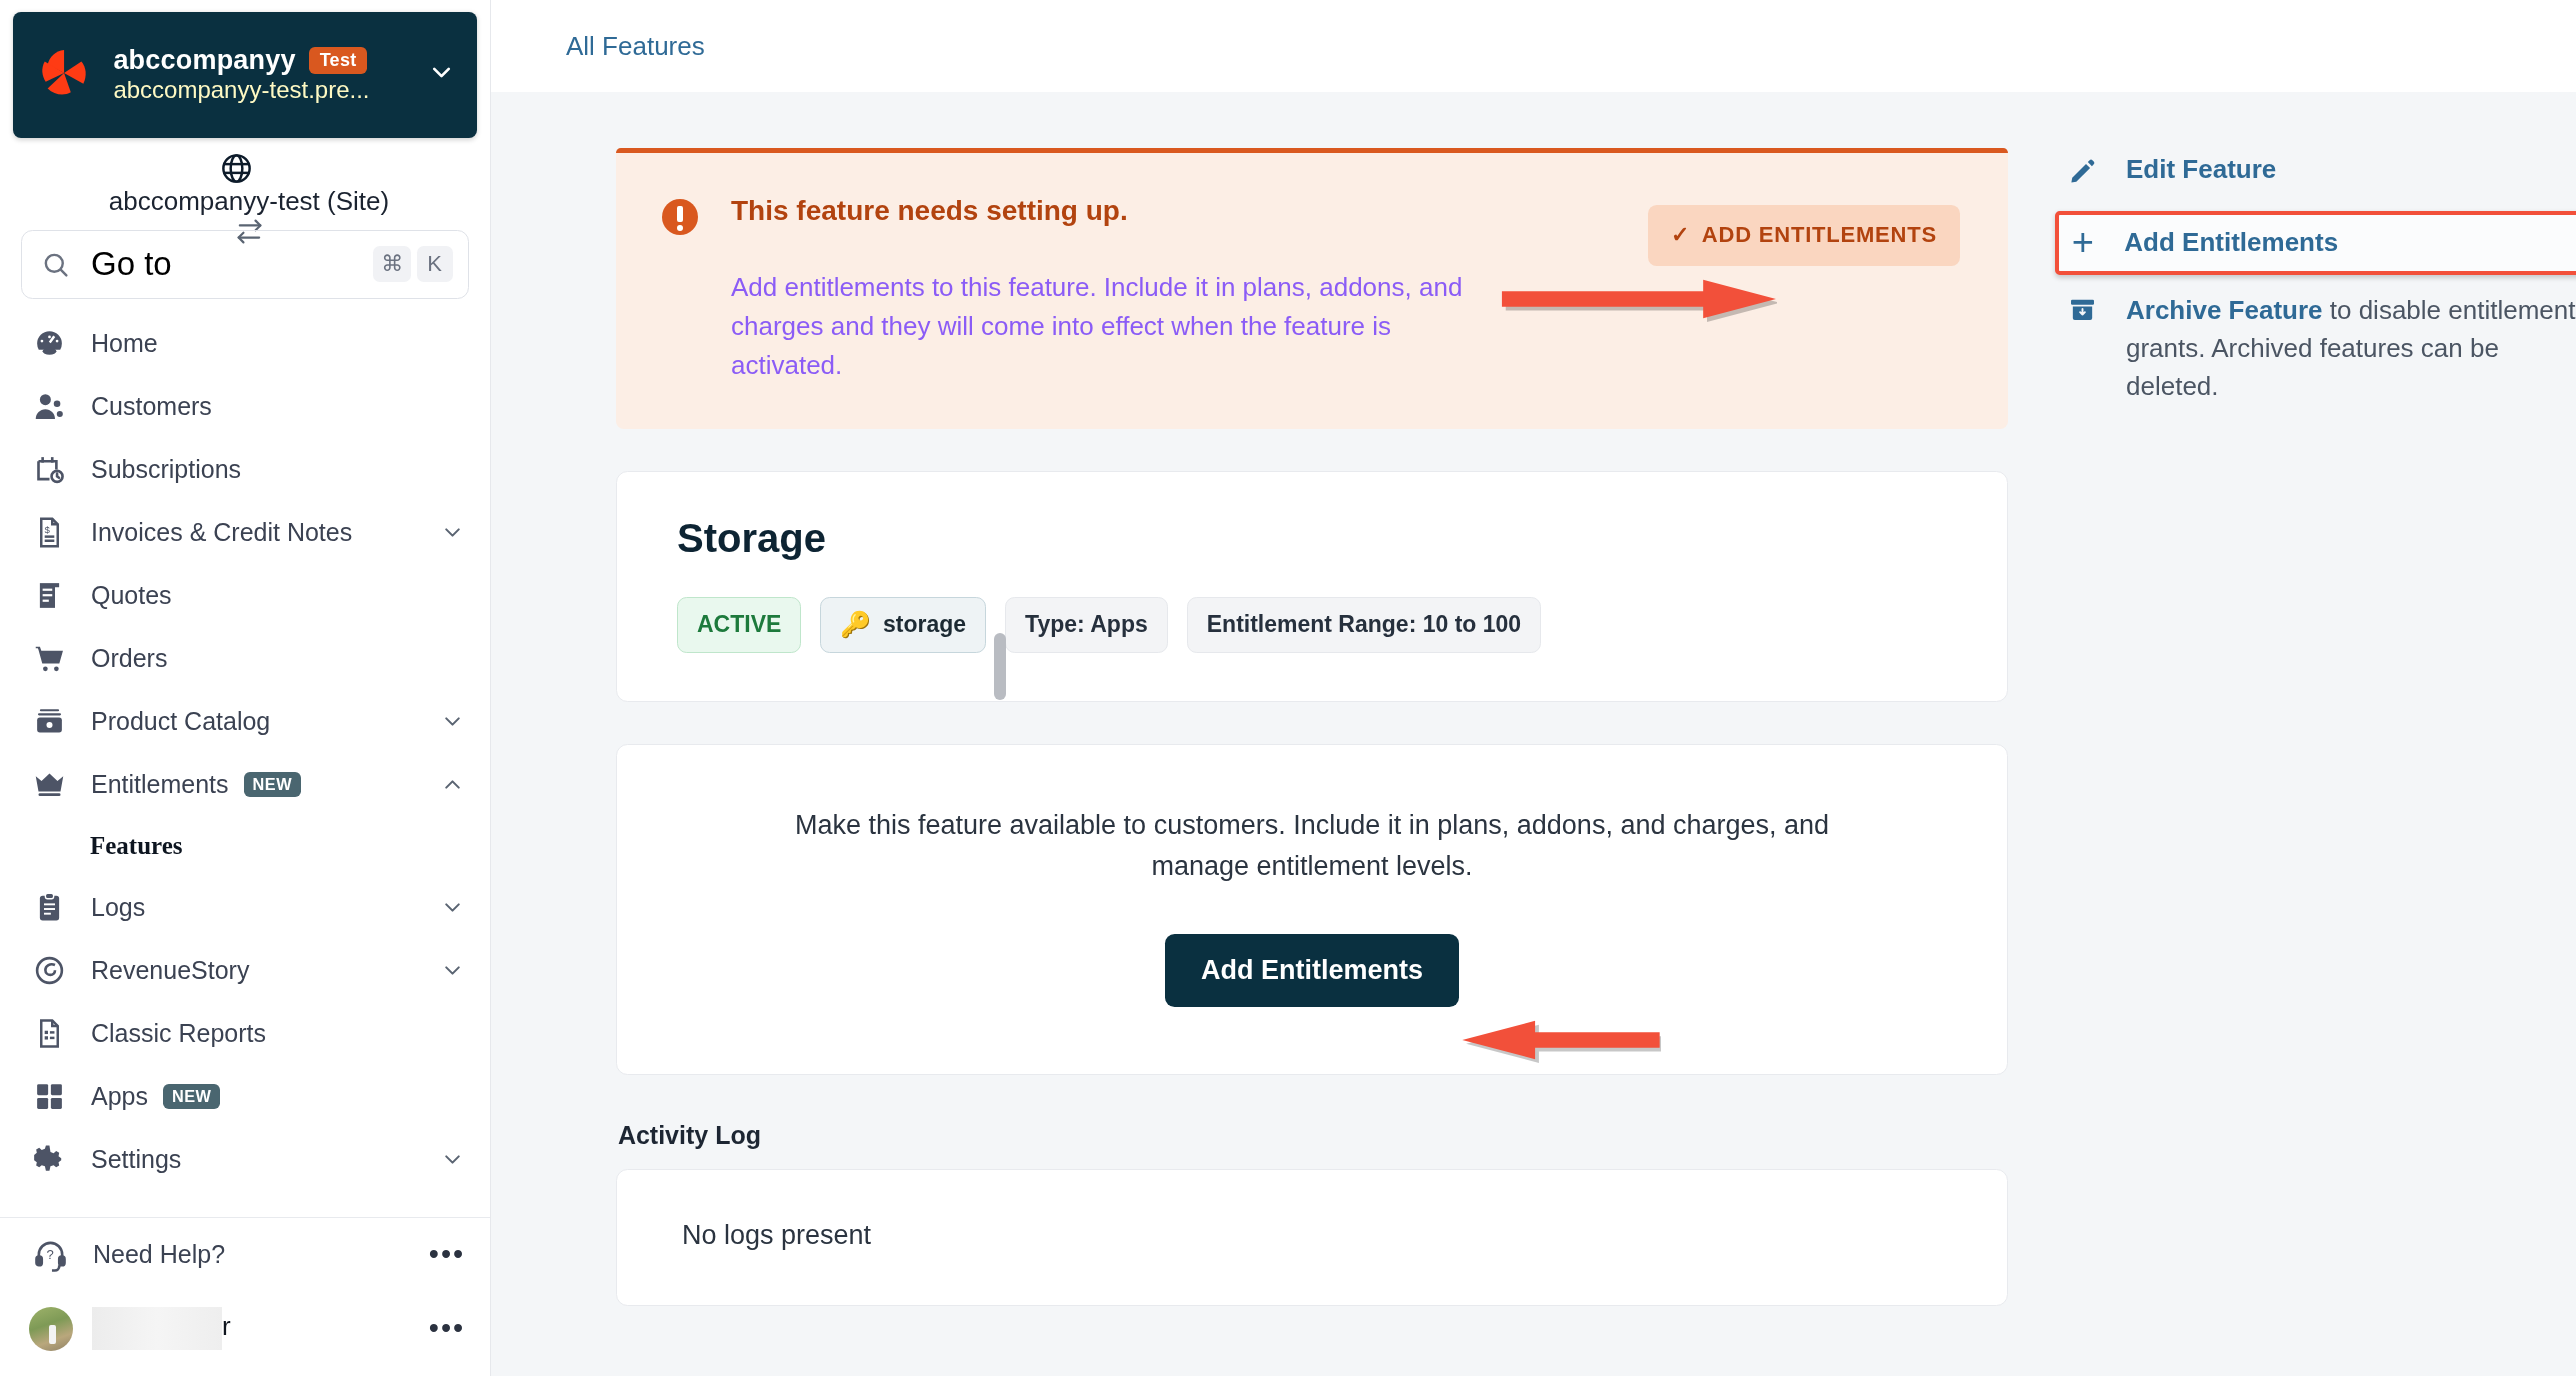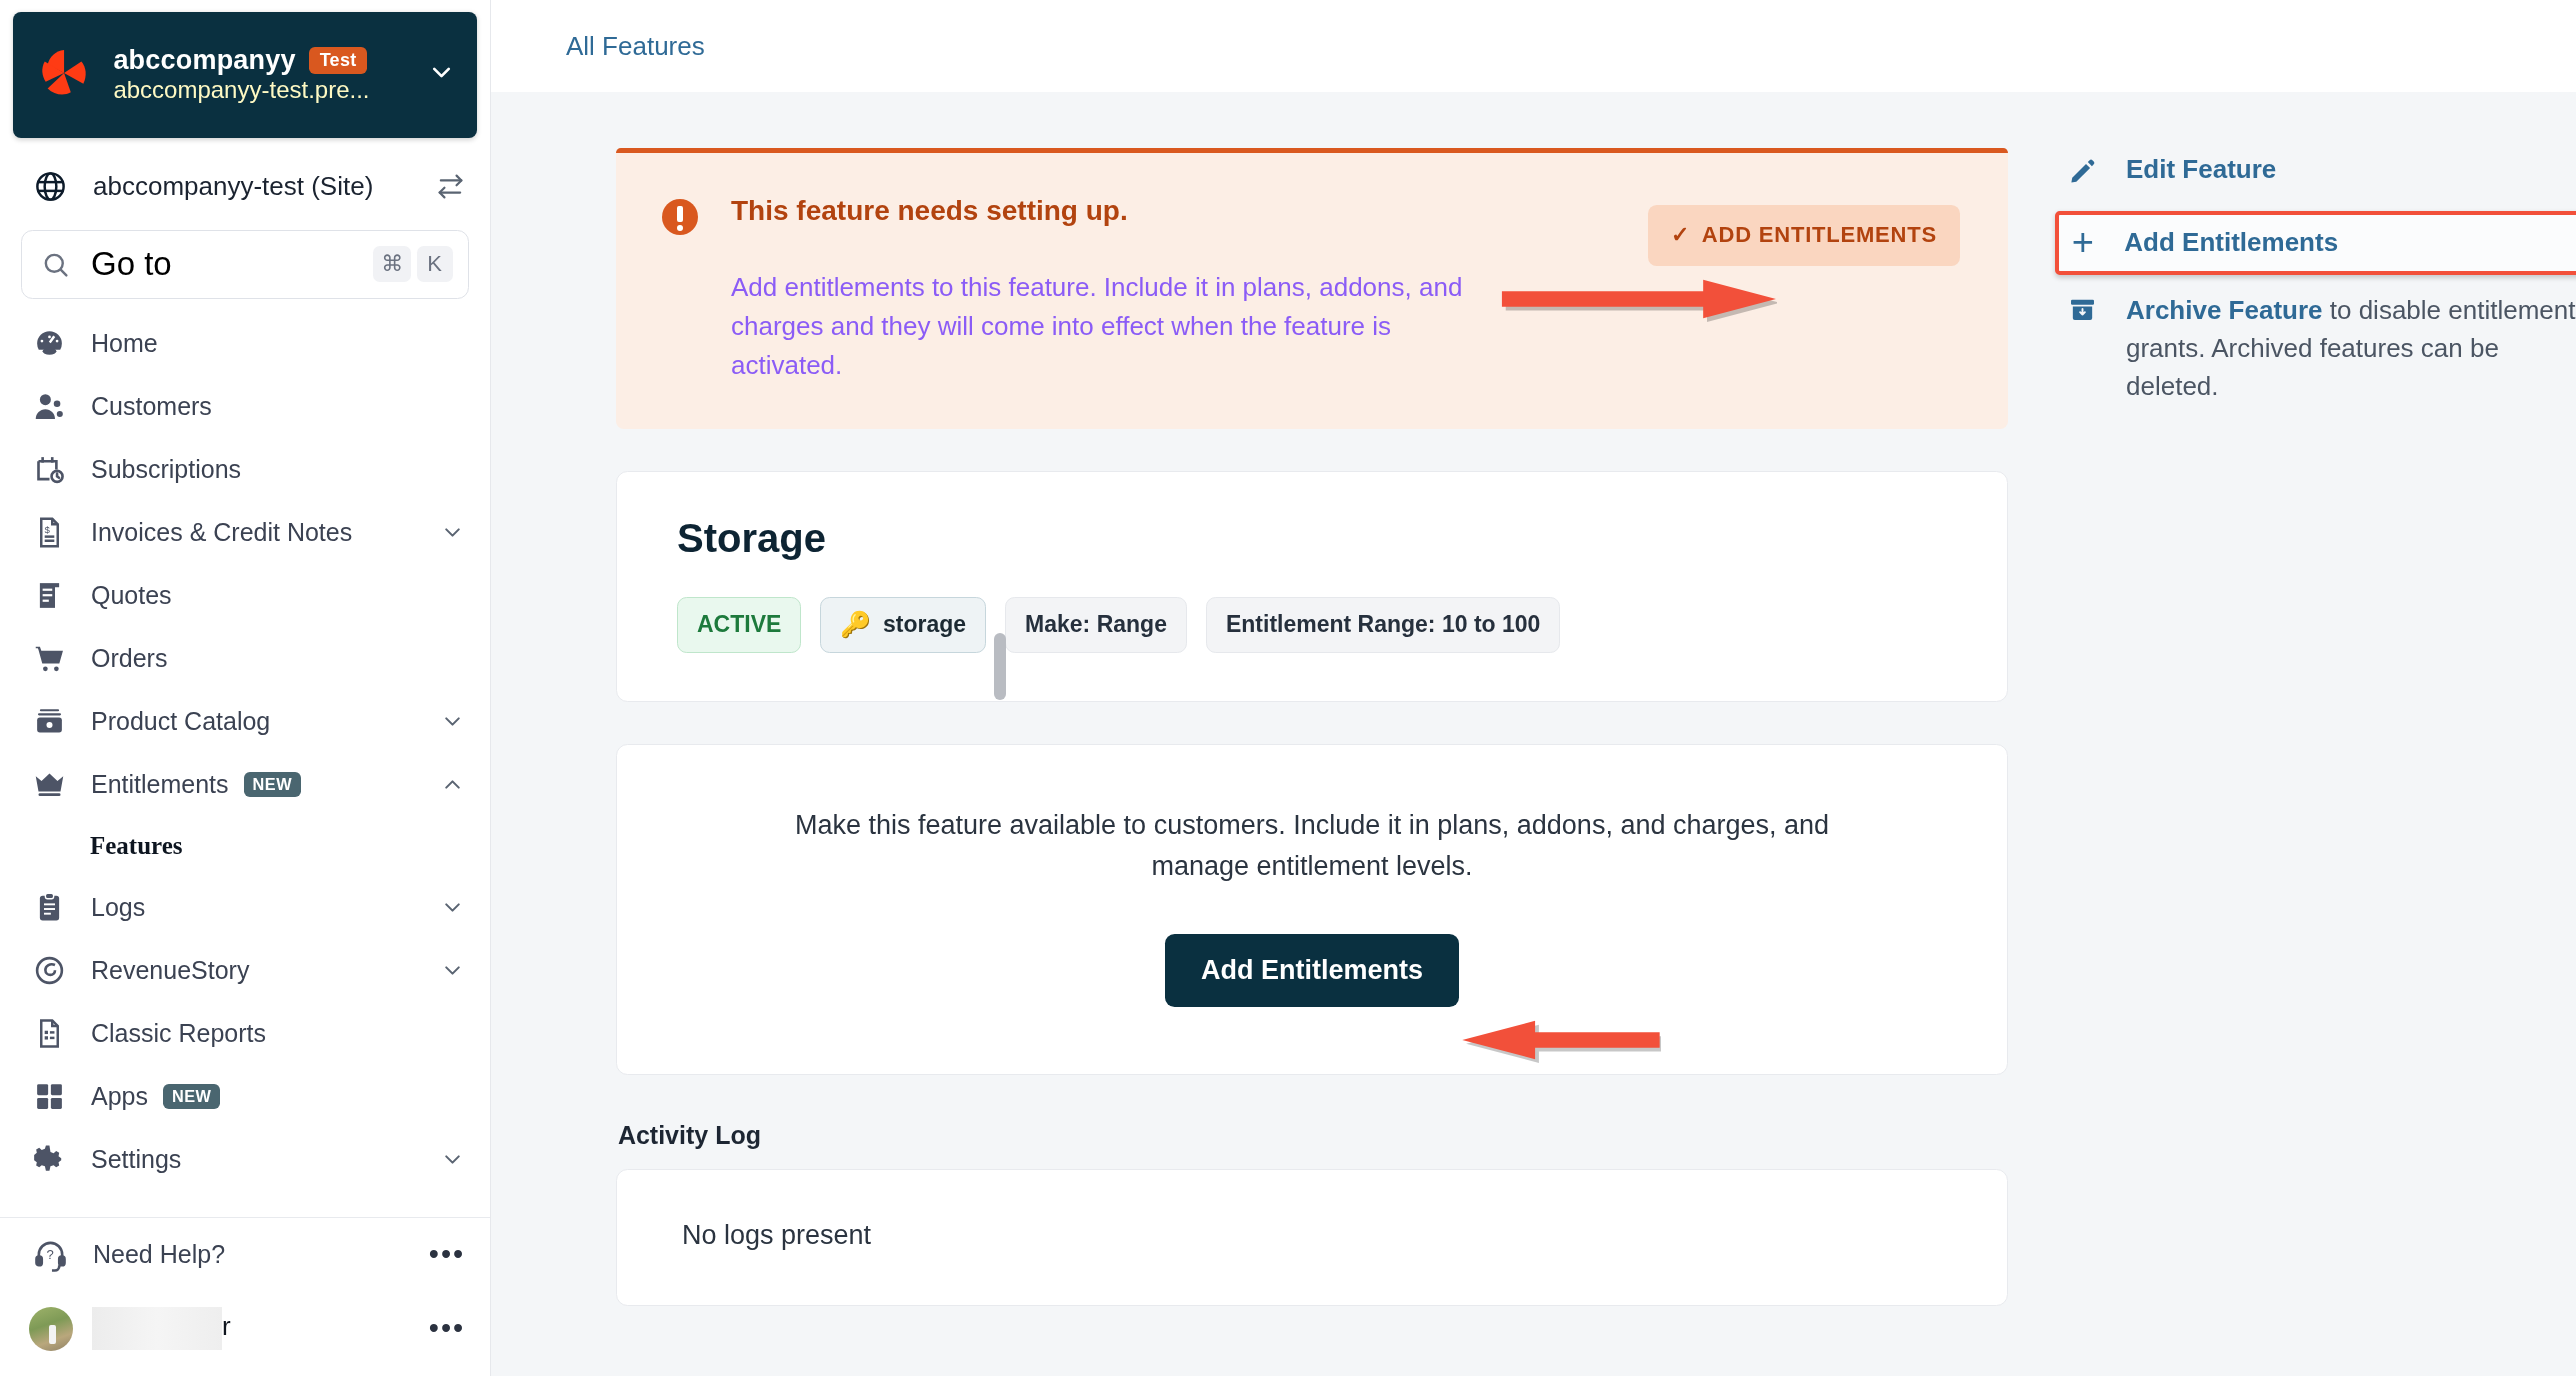--- a/index.html
+++ b/index.html
@@ -41,21 +41,21 @@
     padding: 2.9px 10.6px; border-radius: 5.8px; letter-spacing:0.3px;
   }
   .org-sub {
     color: #fef9c3; font-size: 24px; margin-top: 21px; white-space: nowrap;
     overflow: hidden; text-overflow: ellipsis;
   }
   .org-chevron { color:#ffffff; margin-left: 9.6px; flex:0 0 auto; }
 
   .site-row {
     display:flex; align-items:center; height: 71px;
-    padding: 0 25px 0 33px; margin-top: 13.4px;
+    padding: 0 25px 0 33px; margin-top: 13.4px; flex-direction: column;
   }
   .site-row .ic { width: 35px; height: 35px; flex:0 0 35px; margin-right: 25px; color:#0d1b2a; }
   .site-label { font-size: 26px; color:#1b2330; flex:1 1 auto; }
   .site-swap { color:#5a6472; width:29px; height:29px; flex:0 0 29px; }
 
   .search-box {
     margin: 7.7px 21px 0 21px;
     height: 69px;
     border: 1.9px solid #dfe2e8; border-radius: 11.5px;
     display:flex; align-items:center; padding: 0 15.4px 0 19px;
@@ -544,21 +544,21 @@
           <h1 class="feature-title">Storage</h1>
           <div class="chips">
             <span class="chip chip-active">
               <span>ACTIVE</span>
             </span>
             <span class="chip chip-key">
               <span class="key-glyph">🔑</span>
               <span>storage</span>
             </span>
             <span class="chip chip-plain">
-              <span>Make: Range</span>
+              <span>Type: Apps</span>
             </span>
             <span class="chip chip-plain">
               <span>Entitlement Range: 10 to 100</span>
             </span>
           </div>
         </section>
 
         <section class="card card-cta">
           <p class="cta-text">Make this feature available to customers. Include it in plans, addons, and charges, and manage entitlement levels.</p>
           <button class="cta-btn">Add Entitlements</button>

